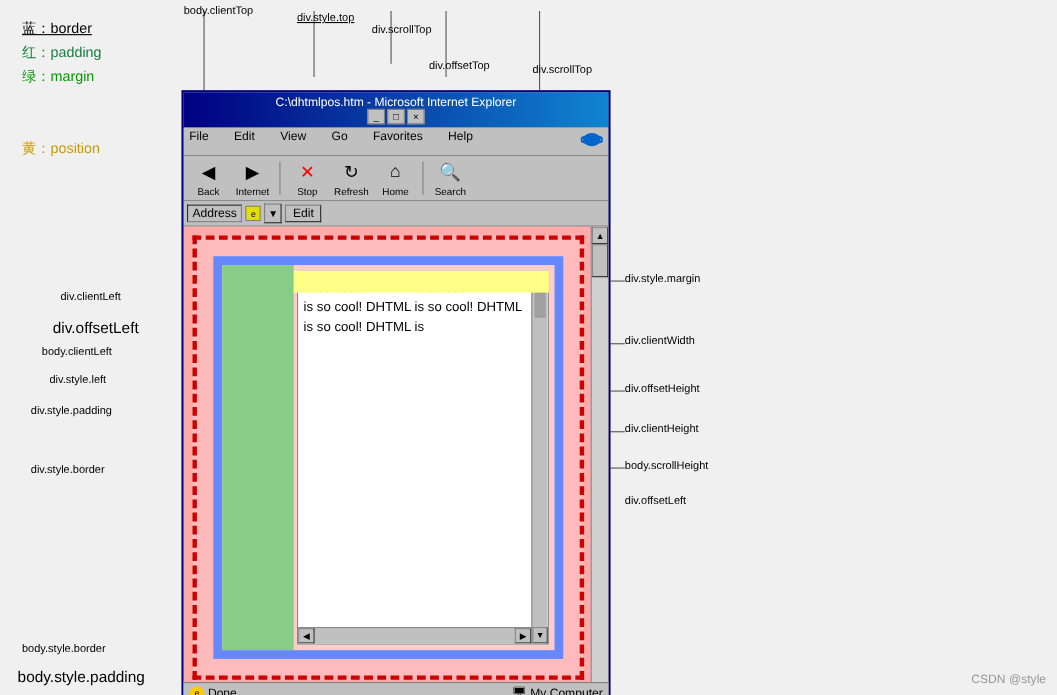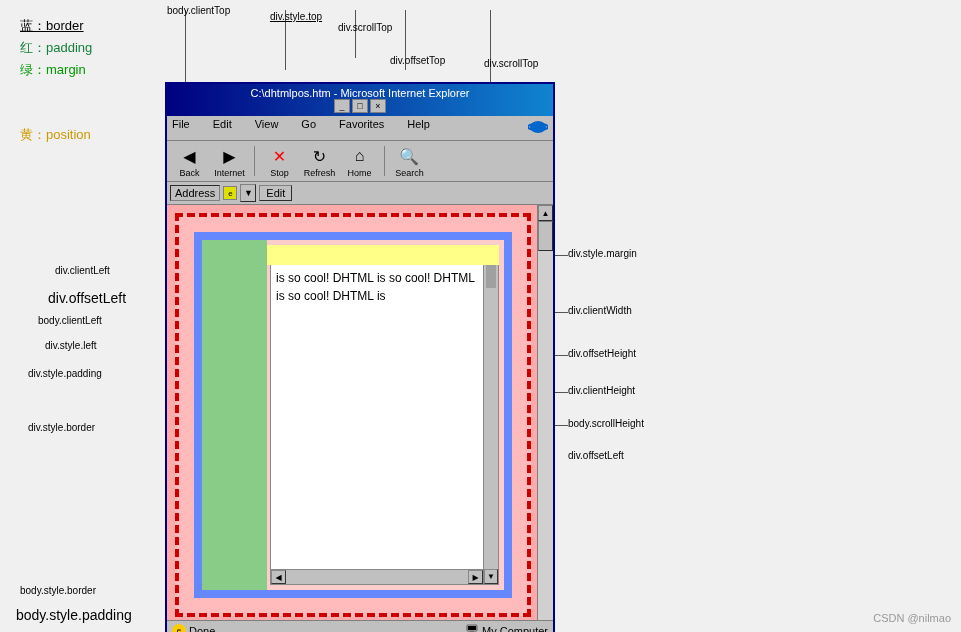--- a/index.html
+++ b/index.html
@@ -443,15 +443,15 @@
     <div class="ie-statusbar">
       <div style="width:14px;height:14px;background:#ffcc00;border-radius:50%;margin-right:3px;font-size:8px;display:flex;align-items:center;justify-content:center;">e</div>
       <span>Done</span>
       <div class="ie-status-right">
         <span>🖥</span>
         <span>My Computer</span>
       </div>
     </div>
   </div>
 
-  <div class="watermark">CSDN @nilmao</div>
+  <div class="watermark">CSDN @style</div>
 
 </div>
 
 </body></html>

